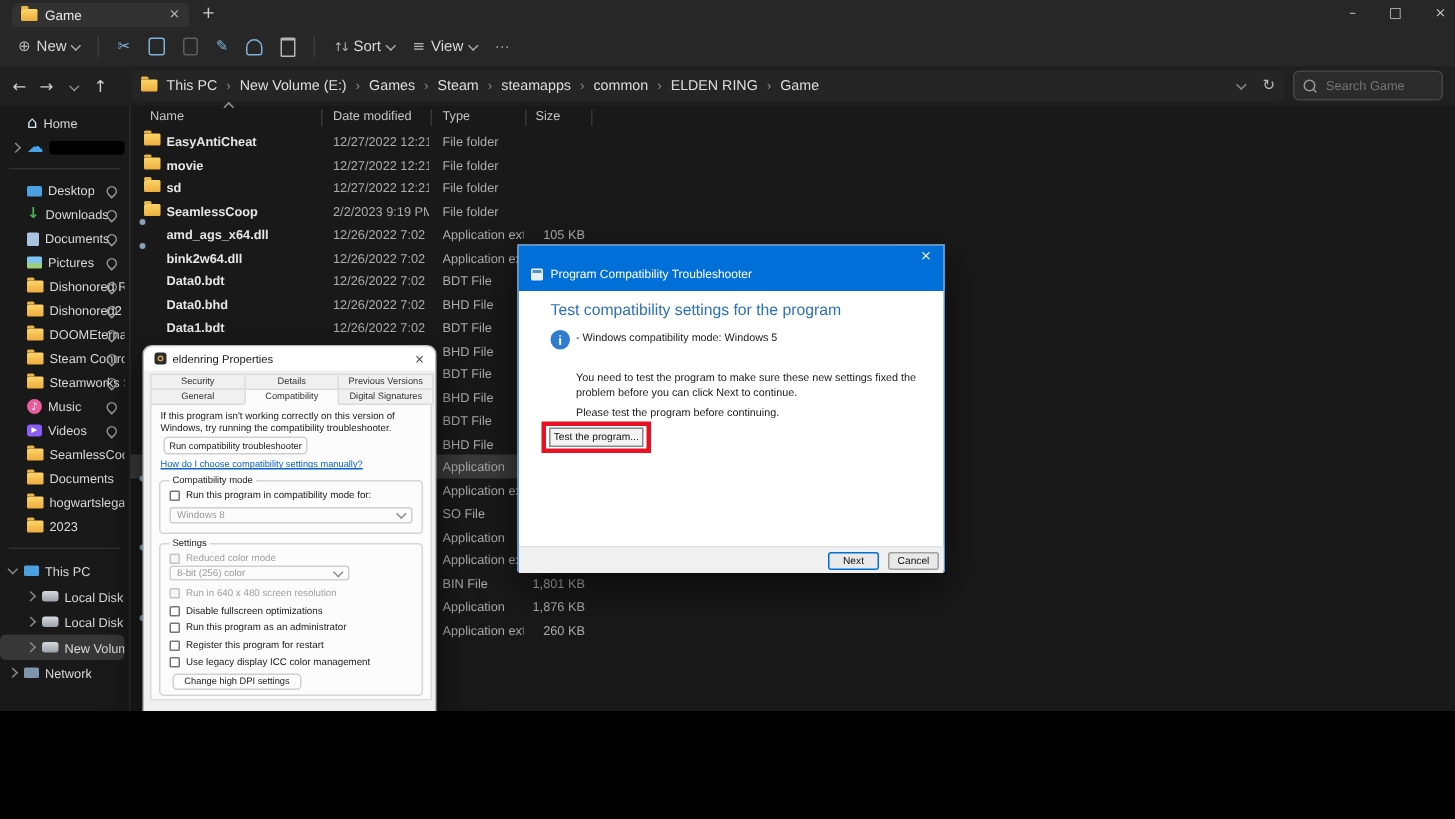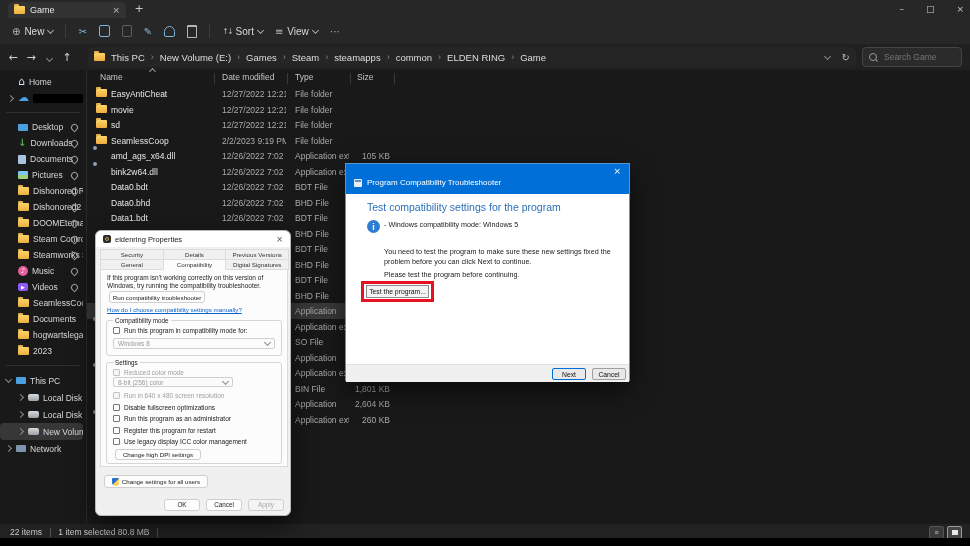--- a/index.html
+++ b/index.html
@@ -1,16 +1,16 @@
 <!DOCTYPE html>
 <html><head>
 <meta charset="utf-8">
 <style>
   html,body{margin:0;padding:0;background:#000;}
-  .screen{position:relative;width:970px;height:538px;background:#22c55e;overflow:hidden;
+  .screen{position:relative;width:970px;height:474px;background:#22c55e;overflow:hidden;
     font-family:"Liberation Sans",sans-serif;-webkit-font-smoothing:antialiased;}
   .glyph{font-family:"DejaVu Sans",sans-serif;}
 
   
   .explorer{position:absolute;left:0;top:0;width:970px;height:540px;background:#191919;}
   .tabbar{position:absolute;left:0;top:0;width:100%;height:18px;background:#272727;}
   .tab{position:absolute;left:8px;top:2px;width:118px;height:16px;background:#323232;
     border-radius:5px 5px 0 0;display:flex;align-items:center;padding:0 6px;box-sizing:border-box;
     color:#e6e6e6;font-size:9px;gap:5px;}
   .tab-close{margin-left:auto;color:#bdbdbd;font-size:9px;}
@@ -81,21 +81,21 @@
   .sortmark{position:absolute;left:63px;top:-1px;width:4px;height:4px;border-left:1px solid #9a9a9a;
     border-top:1px solid #9a9a9a;transform:rotate(45deg);}
   .colsep{position:absolute;top:3px;width:1px;height:11px;background:#383838;}
   .rows{position:absolute;left:0;top:16px;width:100%;}
   .frow{position:relative;height:15.5px;font-size:8.5px;}
   .frow.sel{background:#3a3a3a;width:320px;}
   .fic{position:absolute;left:9px;top:3px;}
   .ic-file,.ic-dll{width:8px;height:10px;background:#f2f2f2;border-radius:1px;position:relative;top:1px;}
   .ic-dll::after{content:"";position:absolute;right:-1px;bottom:-1px;width:4px;height:4px;border-radius:50%;background:#8aa0b4;}
   .ic-app{width:9px;height:9px;background:#46525c;border-radius:1px;}
-  .fname{left:24px;top:3px;width:98px;color:#e6e6e6;}
+  .fname{left:24px;top:3px;width:98px;color:#e6e6e6;font-weight:bold;}
   .fdate{left:135px;top:3px;width:64px;color:#ababab;}
   .ftype{left:208px;top:3px;width:54px;color:#ababab;}
   .fsize{left:258px;top:3px;width:45px;text-align:right;color:#ababab;}
 
   
   .statusbar{position:absolute;left:0;top:524px;width:100%;height:16px;background:#222222;display:flex;
     align-items:center;color:#c9c9c9;font-size:8.5px;padding-left:10px;box-sizing:border-box;gap:7px;}
   .st-sep{color:#6a6a6a;}
   .view-ics{position:absolute;right:8px;top:2px;display:flex;gap:3px;}
   .view-ic{width:13px;height:11px;background:#3a3a3a;border:1px solid #555;border-radius:2px;
@@ -461,21 +461,21 @@
             <span class="fcell ftype">Application</span>
             <span class="fcell fsize"></span>
           </div>
           <div class="frow"><span class="fic ic-dll"></span><span class="fcell fname"></span><span class="fcell fdate"></span><span class="fcell ftype">Application exten...</span><span class="fcell fsize"></span></div>
           <div class="frow"><span class="fic ic-file"></span><span class="fcell fname"></span><span class="fcell fdate"></span><span class="fcell ftype">BIN File</span><span class="fcell fsize">1,801 KB</span></div>
           <div class="frow">
             <span class="fic ic-app"></span>
             <span class="fcell fname"></span>
             <span class="fcell fdate"></span>
             <span class="fcell ftype">Application</span>
-            <span class="fcell fsize">2,604 KB</span>
+            <span class="fcell fsize">1,876 KB</span>
           </div>
           <div class="frow"><span class="fic ic-dll"></span><span class="fcell fname"></span><span class="fcell fdate"></span><span class="fcell ftype">Application exten...</span><span class="fcell fsize">260 KB</span></div>
         </div>
     </div>
 
     <div class="statusbar">
       <span>22 items</span>
       <span class="st-sep">|</span>
       <span>1 item selected 80.8 MB</span>
       <span class="st-sep">|</span>

